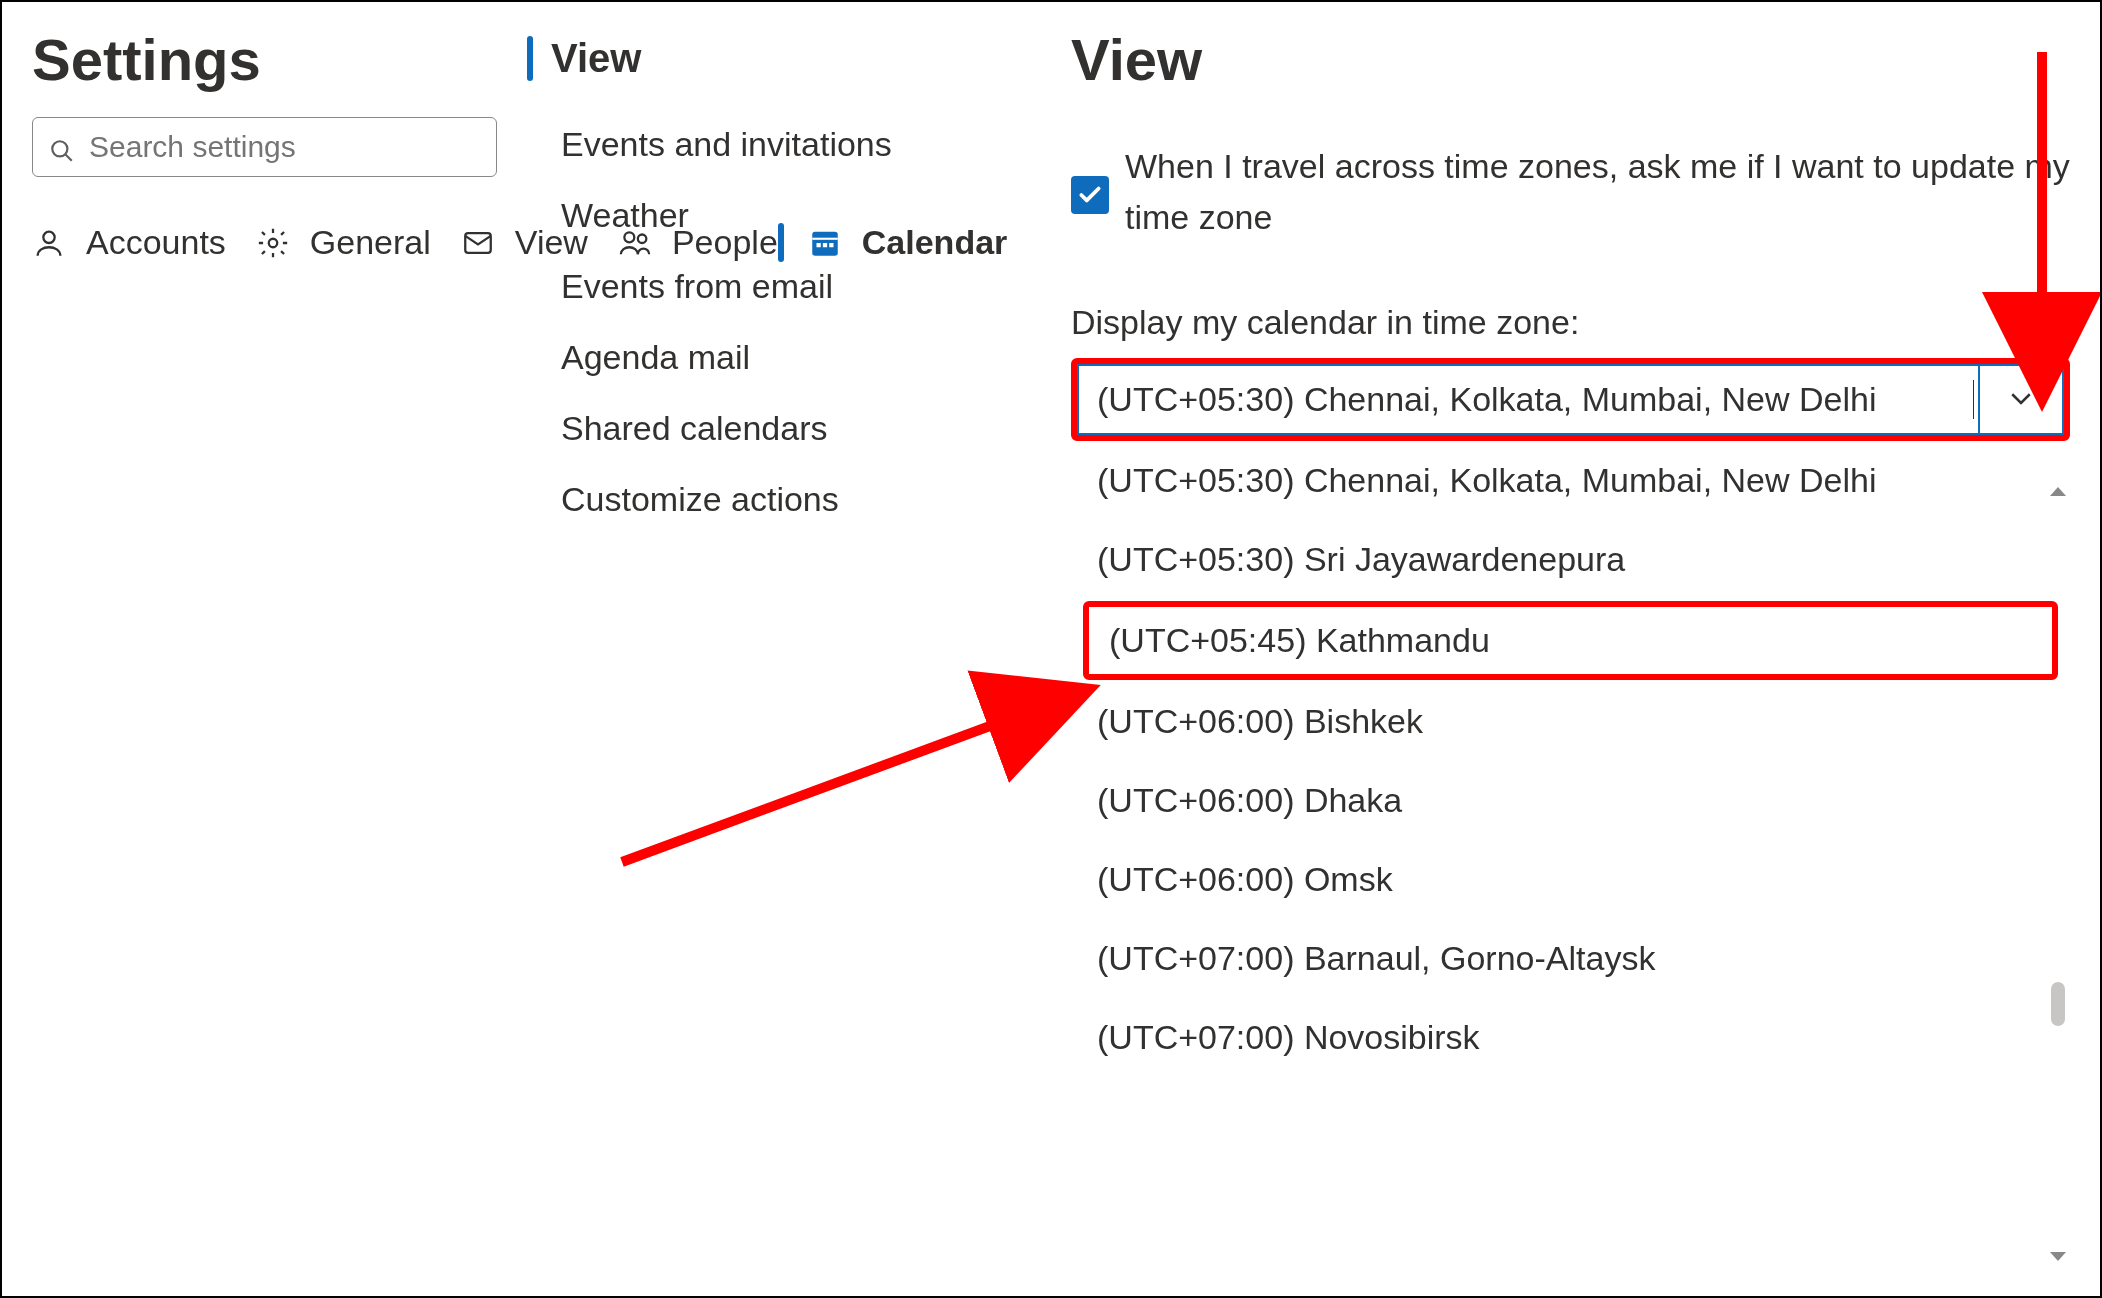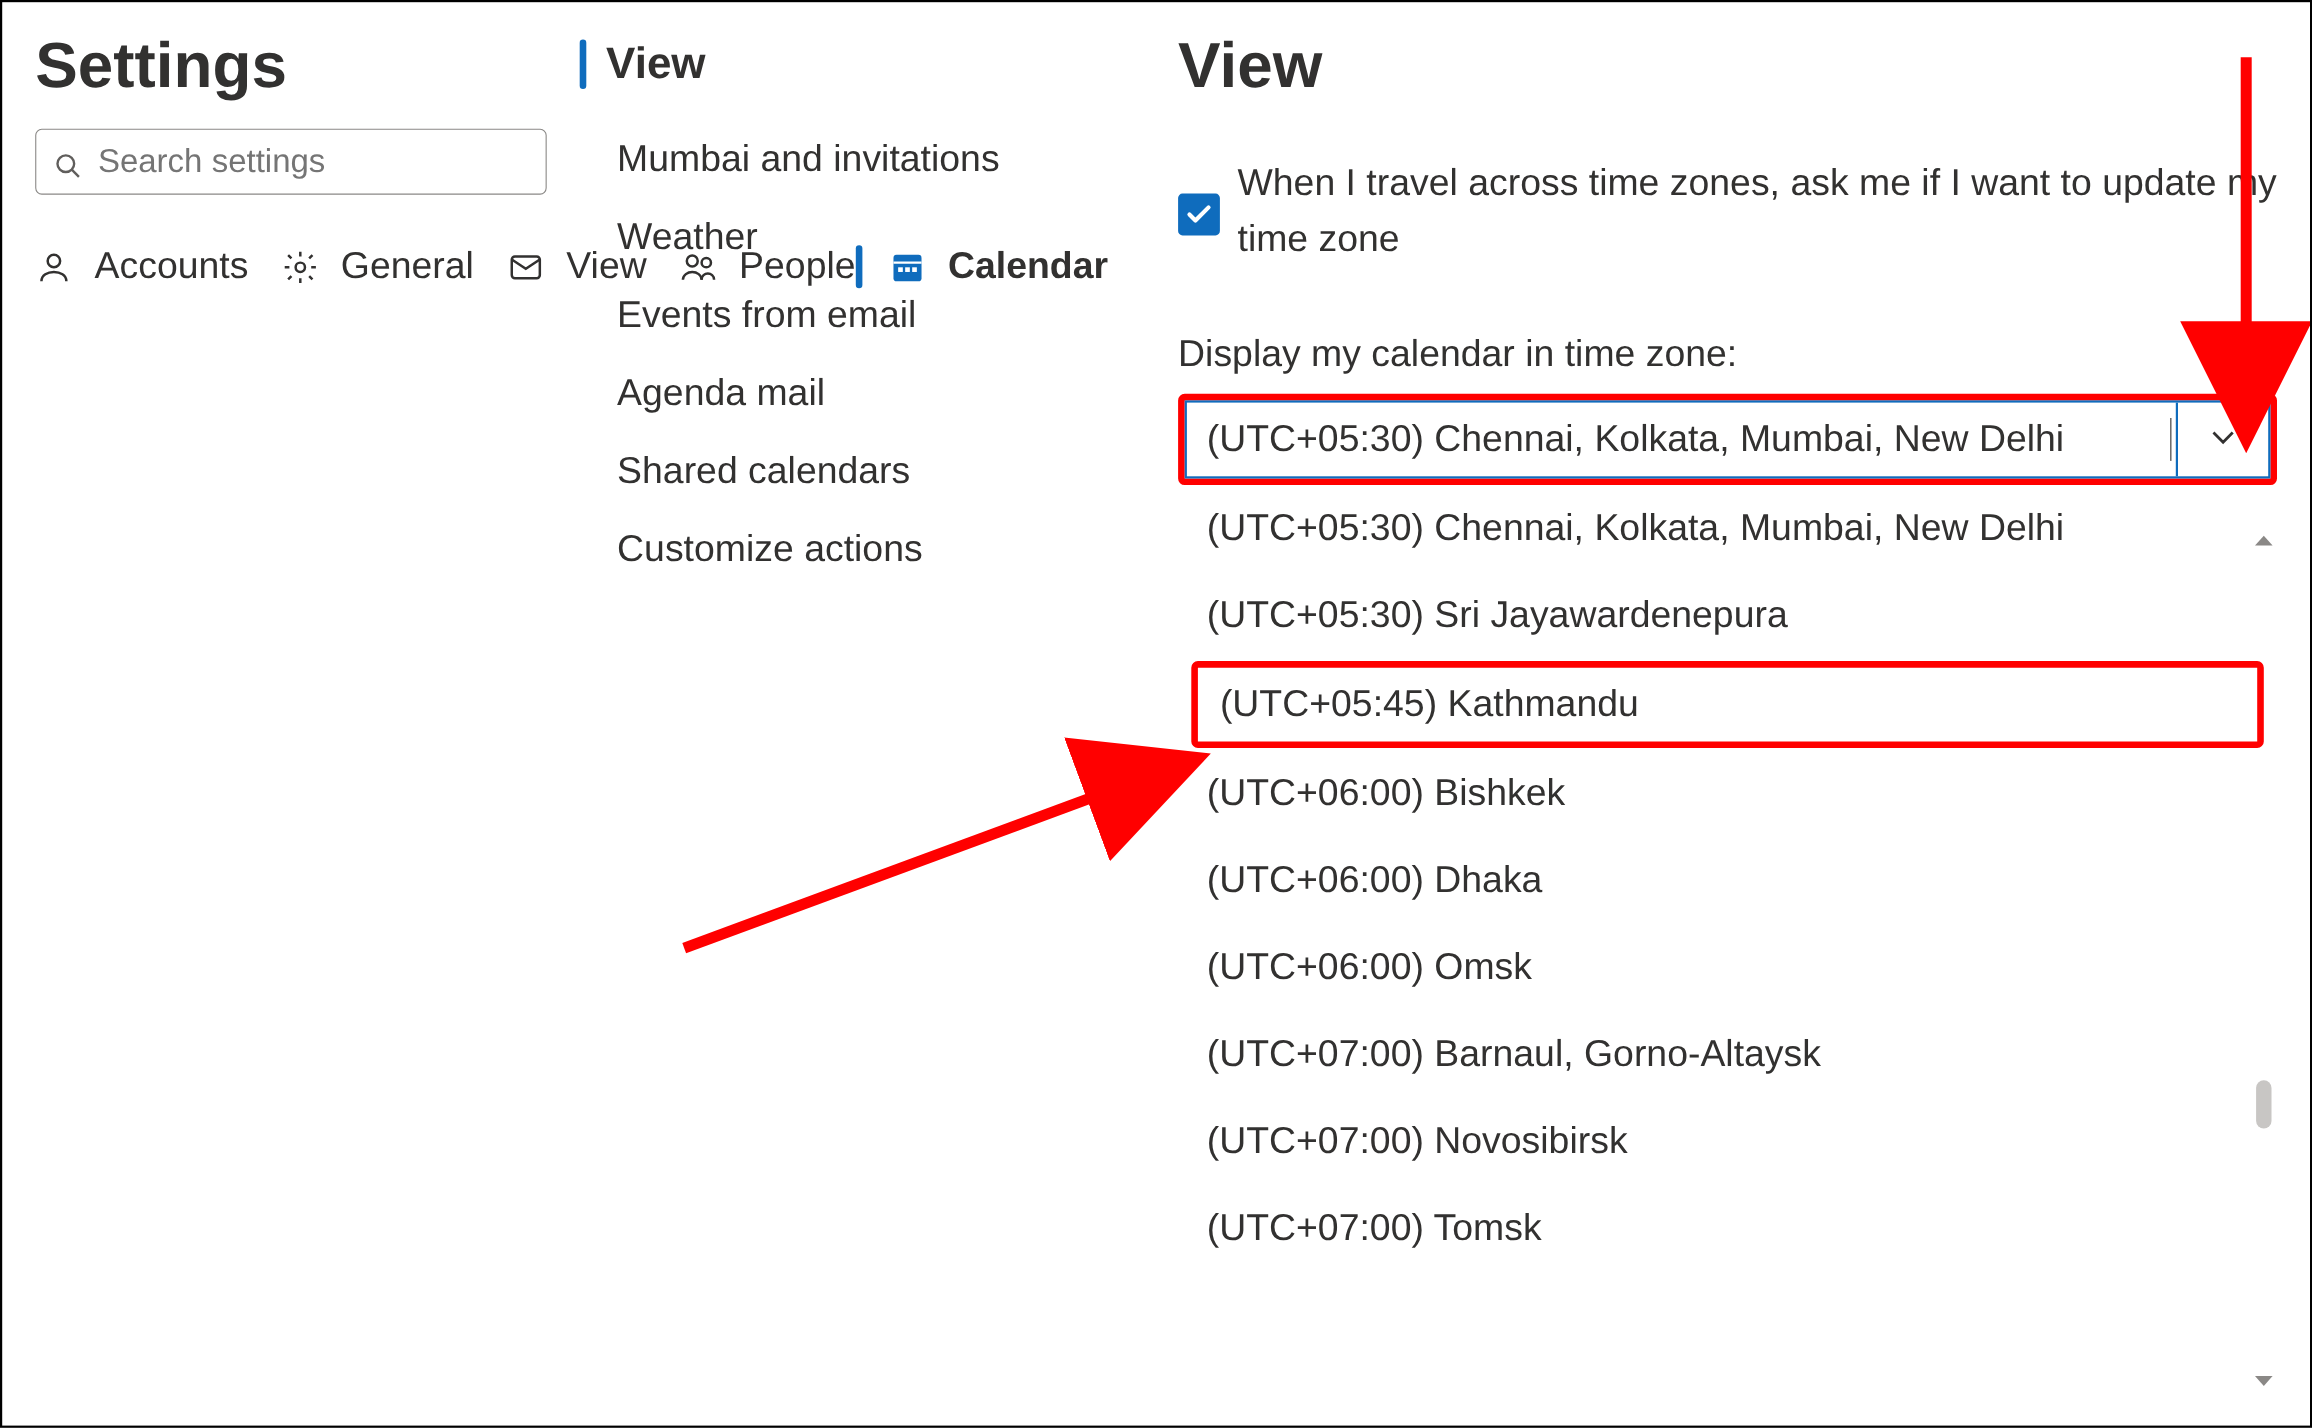--- a/index.html
+++ b/index.html
@@ -187,21 +187,21 @@
             <line x1="3" y1="9" x2="21" y2="9" stroke="#fff" stroke-width="1.5"></line>
           </svg>
         </span>
         <span>Calendar</span>
       </div>
     </div>
   </div>
 
   <div class="col2">
     <div class="sub-h">View</div>
-    <div class="sub-item">Mumbai and invitations</div>
+    <div class="sub-item">Events and invitations</div>
     <div class="sub-item">Weather</div>
     <div class="sub-item">Events from email</div>
     <div class="sub-item">Agenda mail</div>
     <div class="sub-item">Shared calendars</div>
     <div class="sub-item">Customize actions</div>
   </div>
 
   <div class="col3">
     <div class="view-h">View</div>
 
@@ -231,21 +231,20 @@
 
     <div class="listbox" id="tz-listbox">
         <div class="opt">(UTC+05:30) Chennai, Kolkata, Mumbai, New Delhi</div>
         <div class="opt">(UTC+05:30) Sri Jayawardenepura</div>
         <div class="opt hi">(UTC+05:45) Kathmandu</div>
         <div class="opt">(UTC+06:00) Bishkek</div>
         <div class="opt">(UTC+06:00) Dhaka</div>
         <div class="opt">(UTC+06:00) Omsk</div>
         <div class="opt">(UTC+07:00) Barnaul, Gorno-Altaysk</div>
         <div class="opt">(UTC+07:00) Novosibirsk</div>
-        <div class="opt">(UTC+07:00) Tomsk</div>
       </div>
 
     <span class="scroll-up">
       <svg viewBox="0 0 24 24" fill="#8a8886">
           <polygon points="12 7 4 16 20 16"></polygon>
         </svg>
     </span>
     <span class="scroll-thumb"></span>
     <span class="scroll-down">
       <svg viewBox="0 0 24 24" fill="#8a8886">

